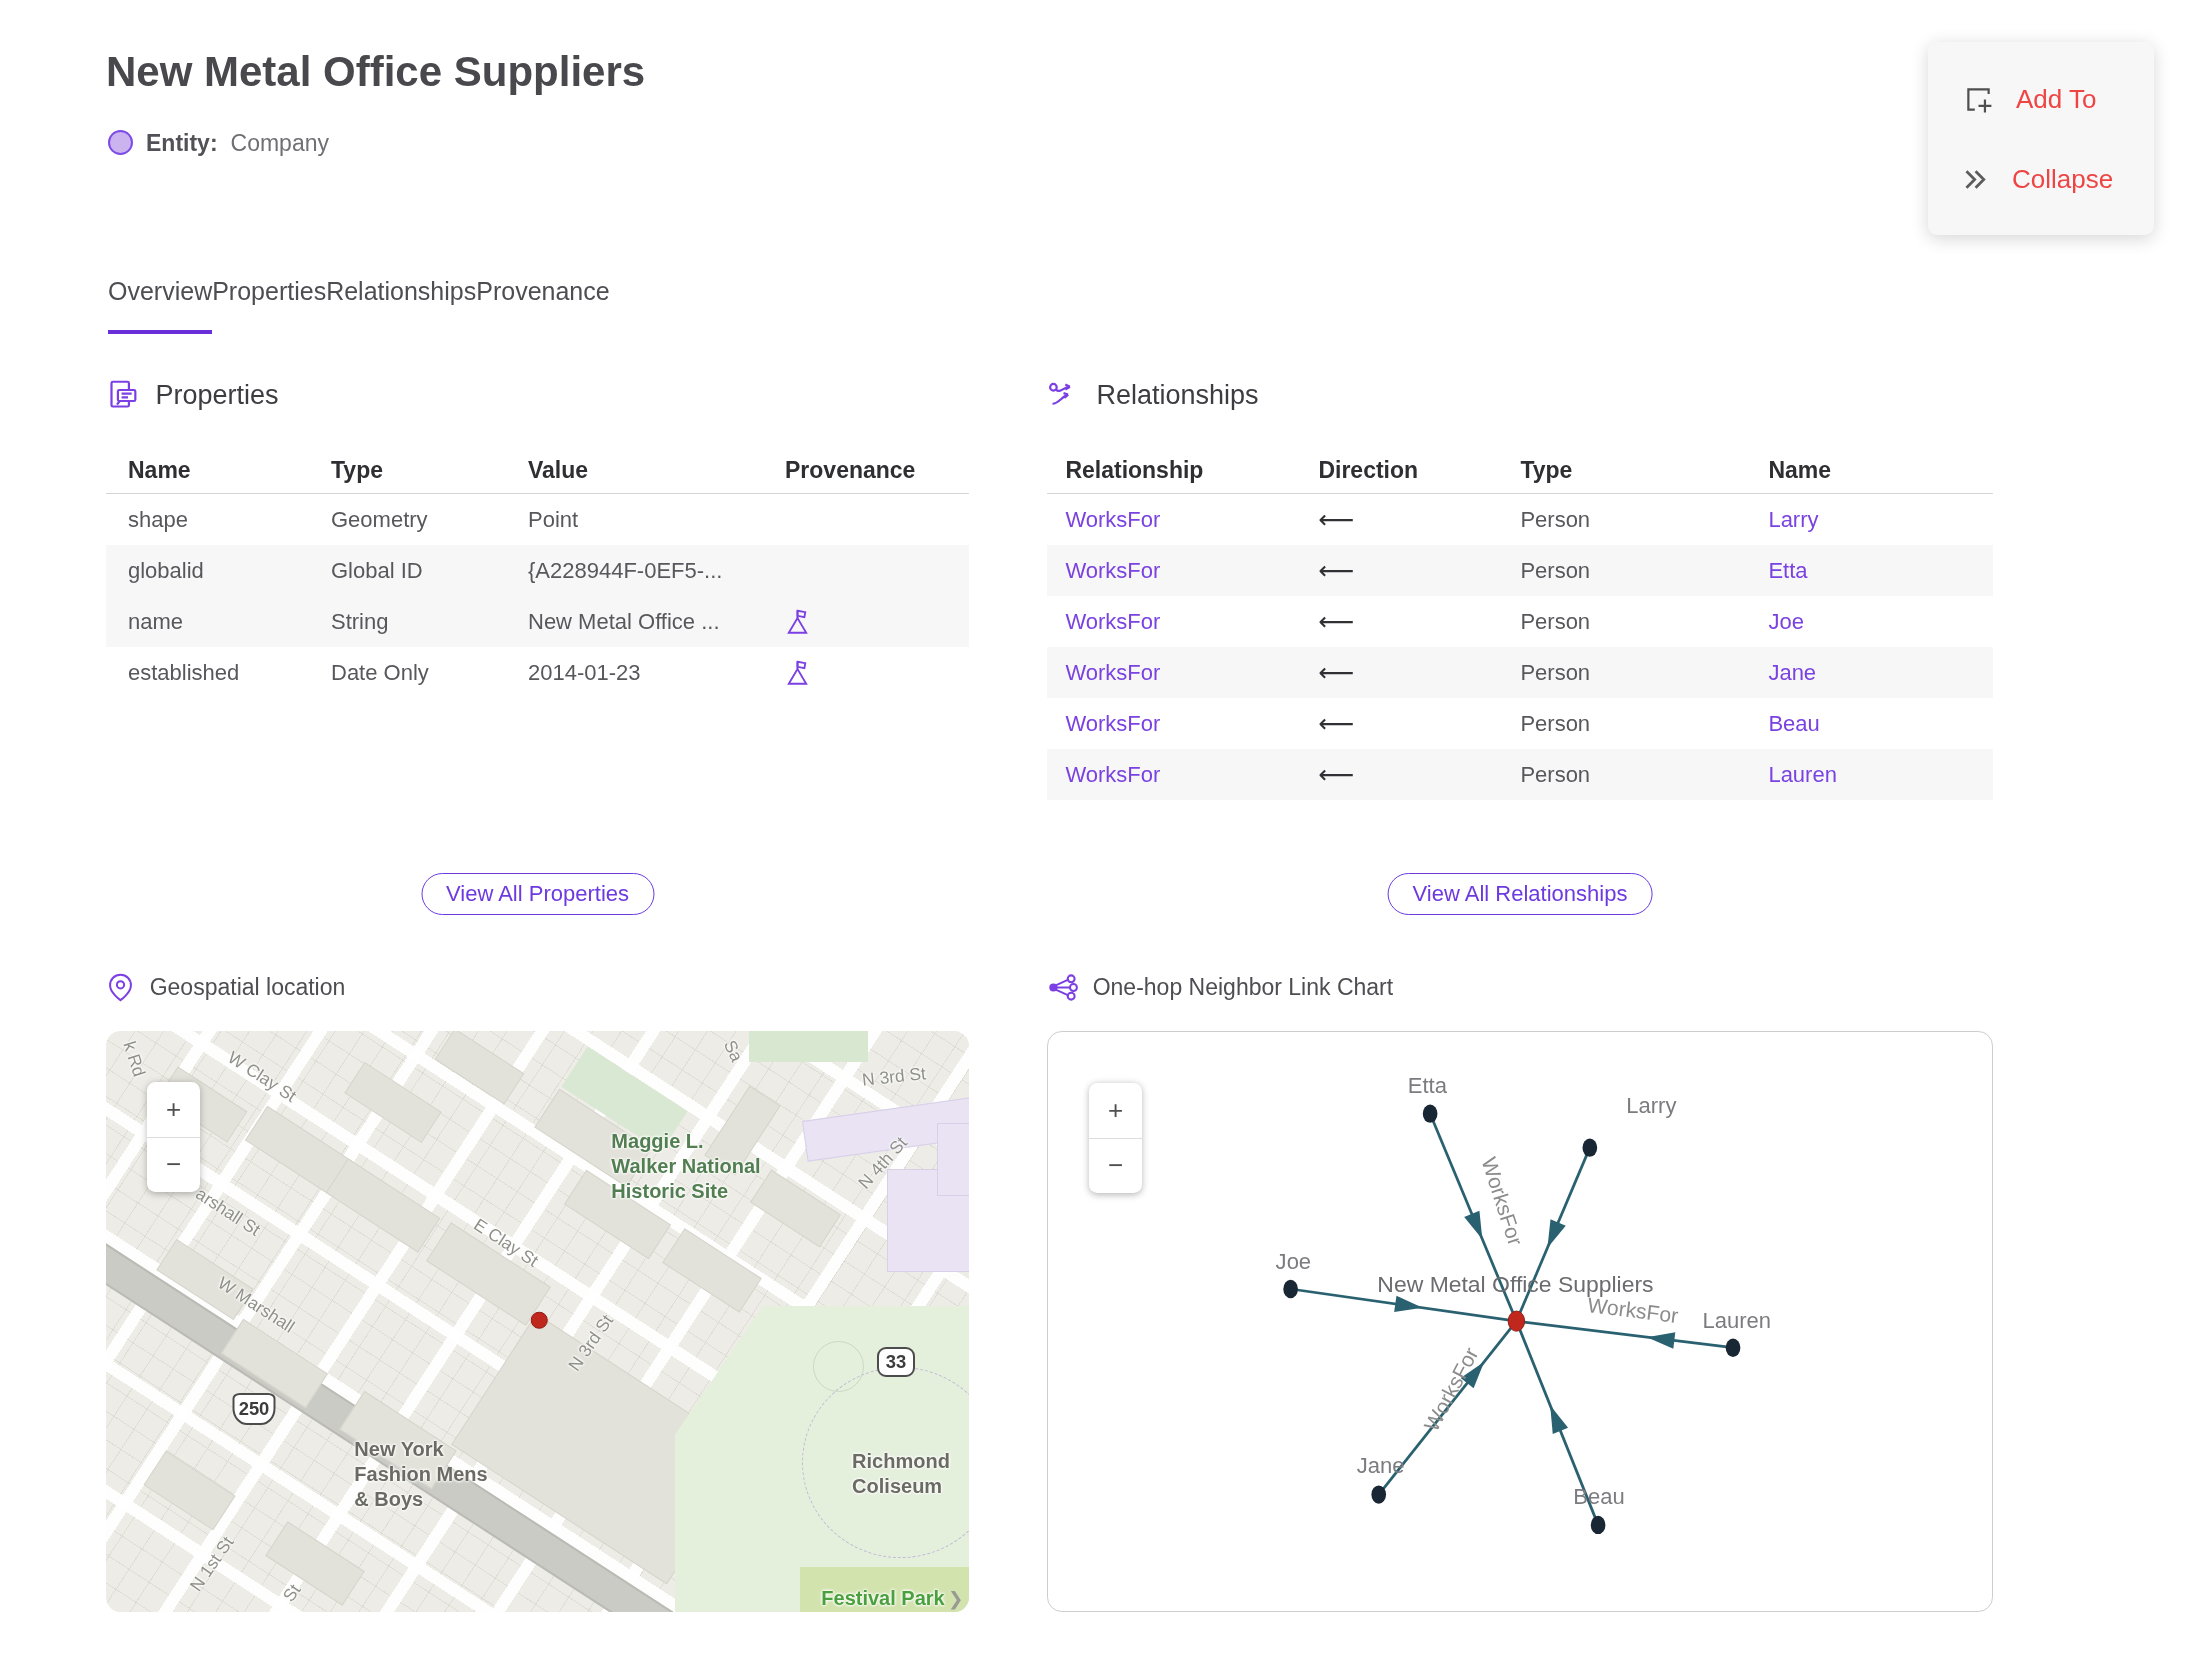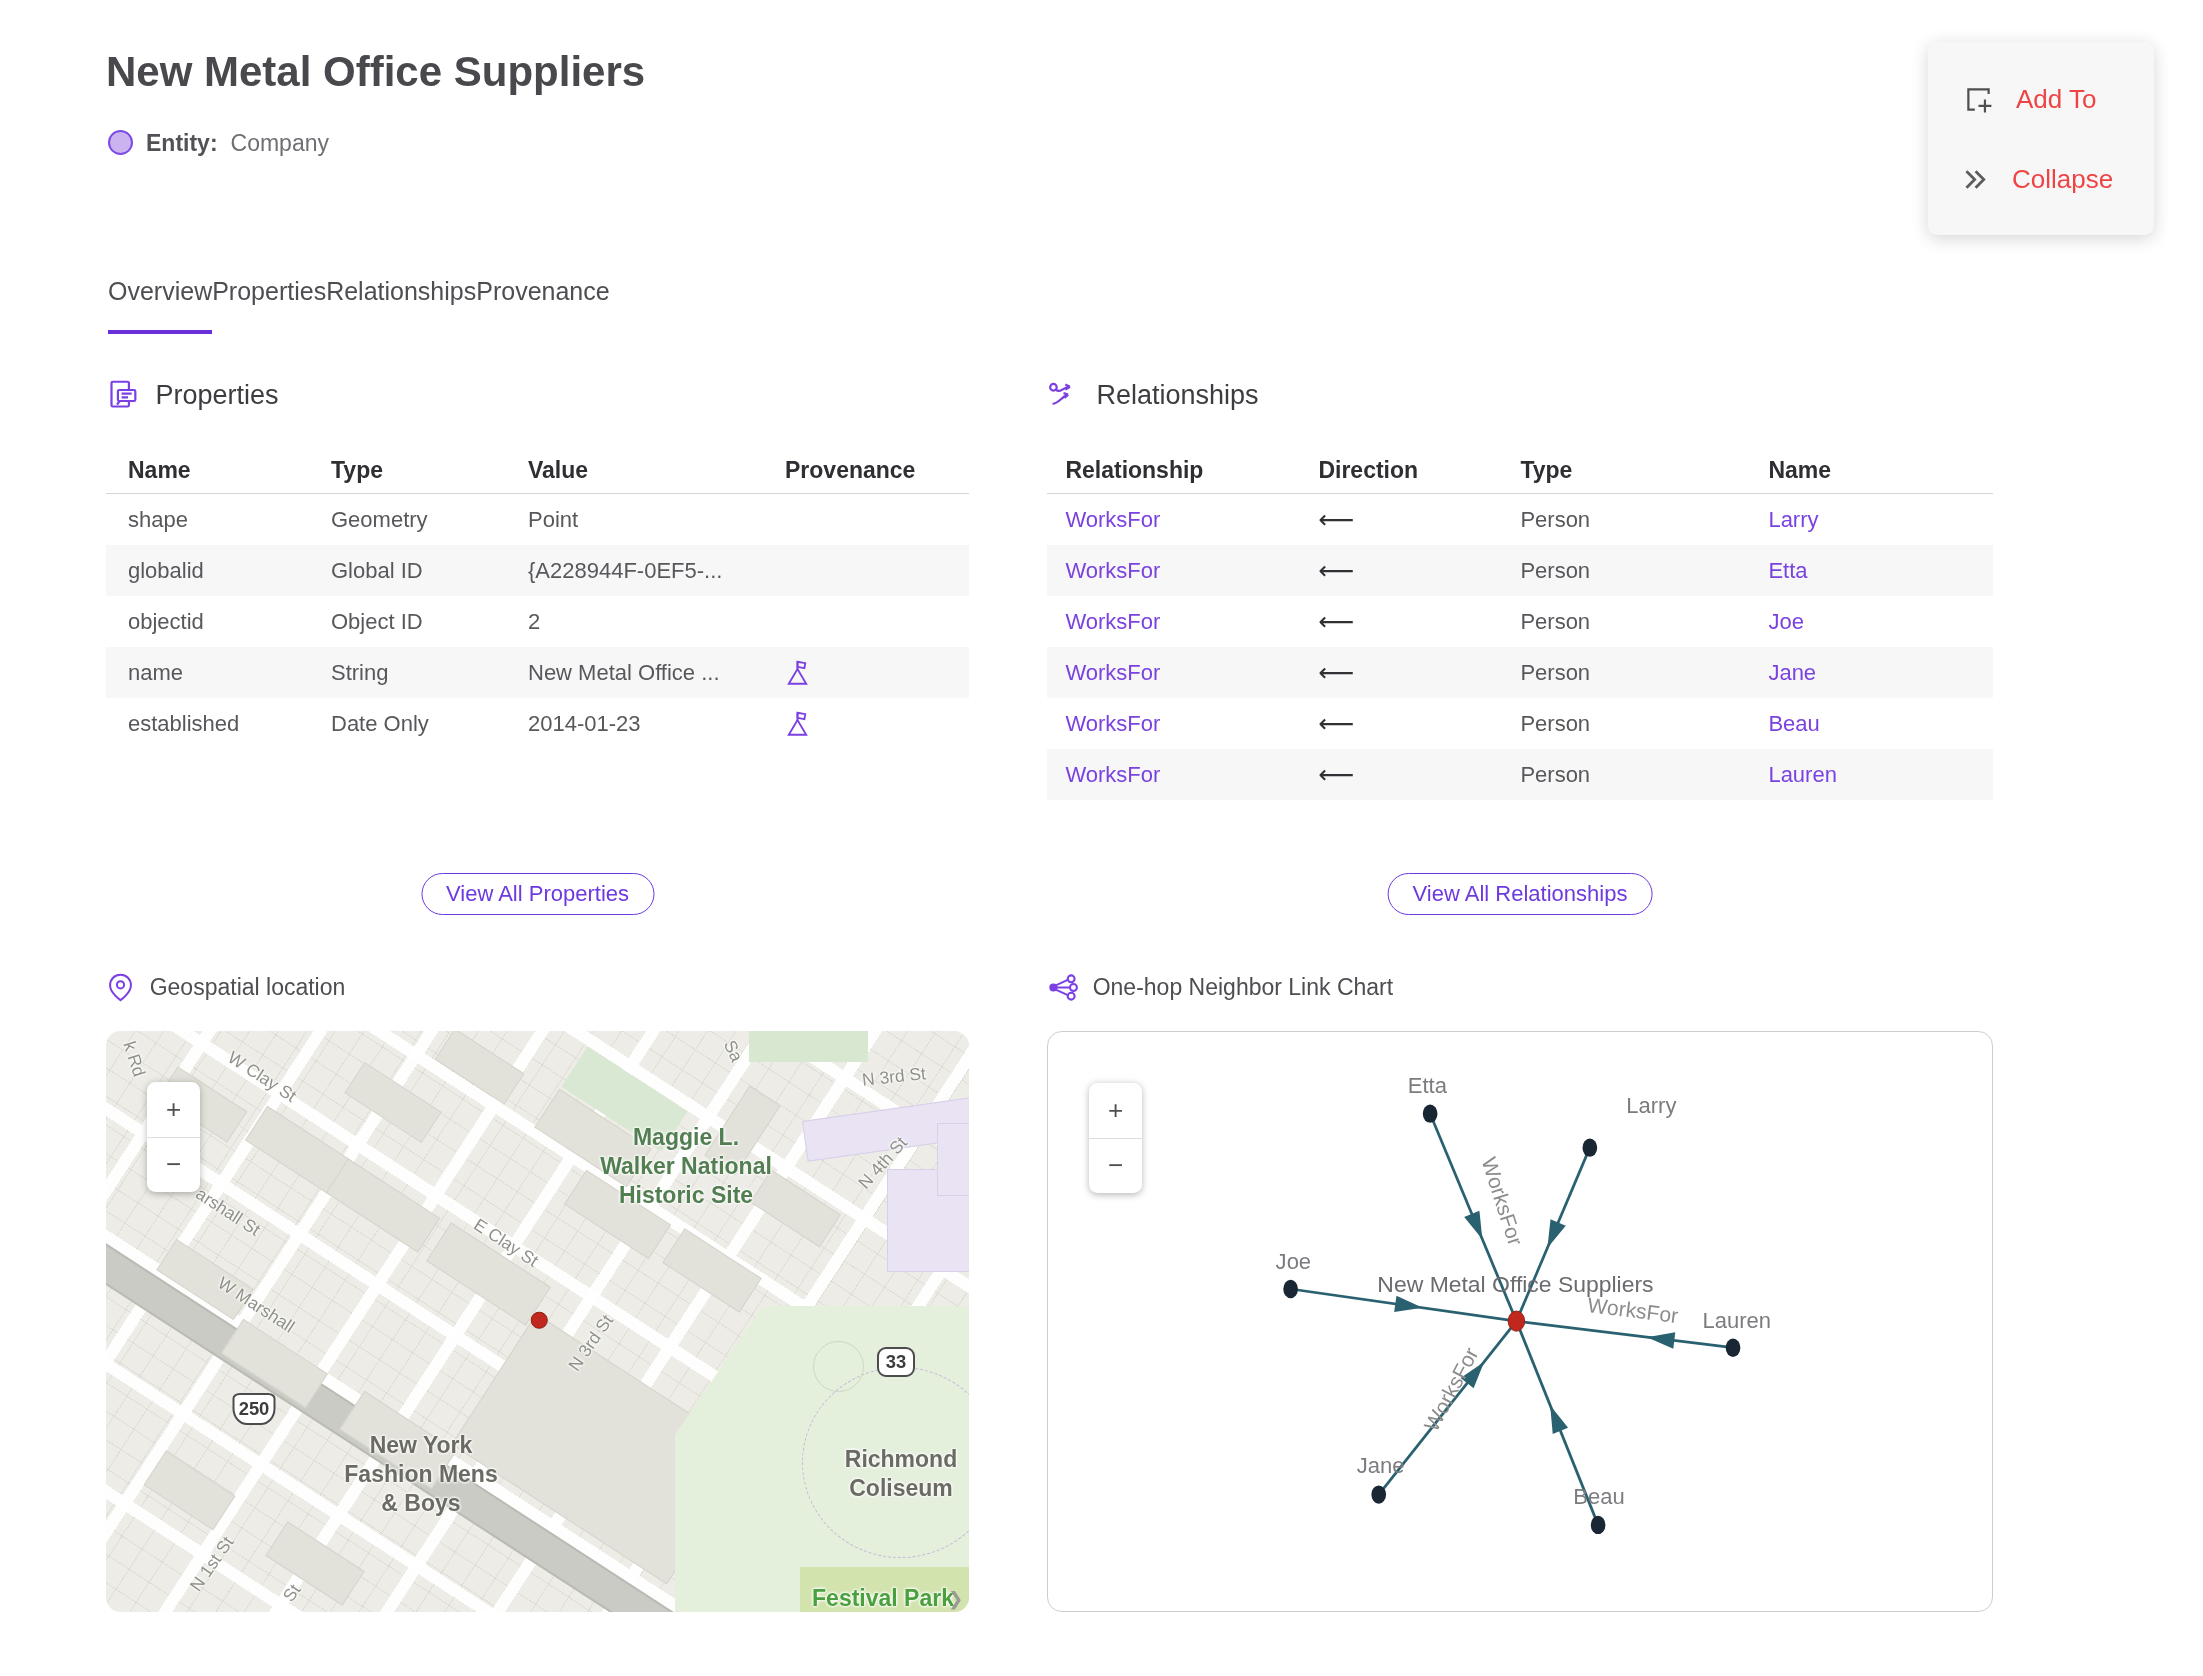--- a/index.html
+++ b/index.html
@@ -81,22 +81,22 @@
   .coliseum-area { left:569px; top:275px; width:294px; height:306px; background:#e4efdc;
     clip-path:polygon(30% 0,100% 0,100% 100%,0 100%,0 42%); }
   .coliseum-circle { left:696px; top:336px; width:197px; height:191px; border:1.8px dashed #c3b8d8;
     border-radius:50%; }
   .small-circle { left:707px; top:310px; width:51px; height:51px; border:1.8px solid #ccd8c4; border-radius:50%; }
   .festival-strip { left:694px; top:536px; width:169px; height:45px; background:#d3e3ae; }
   .green-top-a { left:459px; top:44px; width:119px; height:48px; background:#d9e8d2; transform:rotate(33deg); }
   .green-top-b { left:643px; top:0; width:119px; height:31px; background:#d8e7cf; }
   .street-label { position:absolute; z-index:12; font-size:17.4px; color:#90908a; white-space:nowrap;
     transform:translate(-50%,-50%); text-shadow:0 0 2.8px #fff,0 0 2.8px #fff,0 0 3.7px #fff; }
-  .place-label { position:absolute; z-index:12; transform:translate(-50%,-50%); text-align:center;
-    font-size:23px; font-weight:700; line-height:1.25; white-space:nowrap;
+  .place-label { position:absolute; z-index:12; transform:translate(-50%,-50%); 
+    font-size:20px; font-weight:700; line-height:1.25; white-space:nowrap;
     text-shadow:0 0 2.8px #fff,0 0 2.8px #fff,0 0 3.7px #fff; }
   .place-label.gray { color:#6b6b64; }
   .place-label.green { color:#527e52; }
   .place-label.bright-green { color:#4aa03e; }
   .shield { position:absolute; z-index:12; transform:translate(-50%,-50%); background:#fff;
     display:flex; align-items:center; justify-content:center; font-size:18.4px; font-weight:700; color:#3c3c3c; }
   .shield.us { width:43px; height:32px; border:2.8px solid #4c4c4c; border-radius:7.3px 7.3px 14.7px 14.7px / 5.5px 5.5px 16.5px 16.5px; }
   .shield.sq { width:38px; height:30px; border:2.8px solid #4c4c4c; border-radius:9px; }
   .map-marker { position:absolute; z-index:20; width:16.5px; height:16.5px; border-radius:50%;
     transform:translate(-50%,-50%); background:#c0281e; border:1.8px solid #8f1d14; }
@@ -162,26 +162,20 @@
         <div class="trow">
           <span>shape</span>
           <span>Geometry</span>
           <span>Point</span>
           <span class="provcell"></span>
         </div>
         <div class="trow alt">
           <span>globalid</span>
           <span>Global ID</span>
           <span>{A228944F-0EF5-...</span>
-          <span class="provcell"></span>
-        </div>
-        <div class="trow">
-          <span>objectid</span>
-          <span>Object ID</span>
-          <span>2</span>
           <span class="provcell"></span>
         </div>
         <div class="trow alt">
           <span>name</span>
           <span>String</span>
           <span>New Metal Office ...</span>
           <span class="provcell">
             <svg width="25" height="27.5" viewBox="0 0 27 30" fill="none" stroke="#7b3fe4" stroke-width="2">
               <path d="M4 27 L13.5 11 L23 27 Z"></path>
               <path d="M13.5 11 V3"></path>

